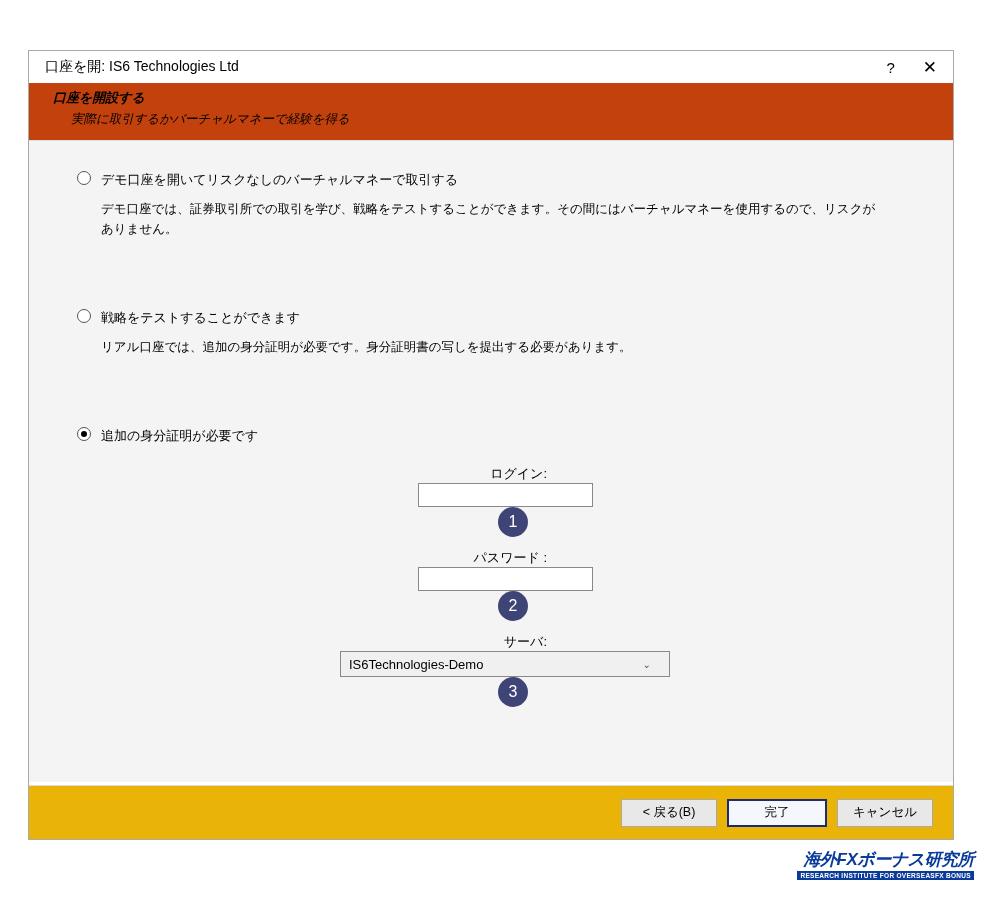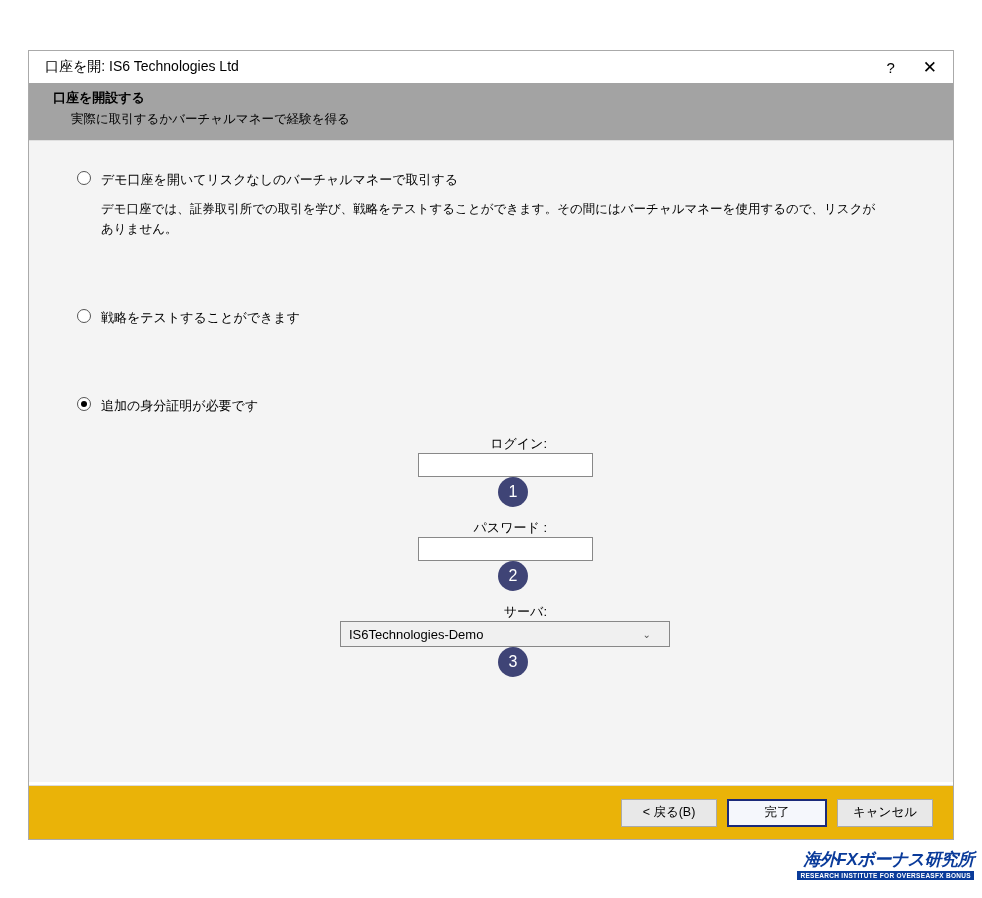--- a/index.html
+++ b/index.html
@@ -28,21 +28,22 @@
   align-items: center;
   justify-content: space-between;
   background: #ffffff;
 }
 .titlebar-title { font-size: 14px; }
 .titlebar-actions { display: flex; gap: 28px; align-items: center; font-size: 15px; }
 .titlebar-actions .help-btn { font-weight: normal; cursor: pointer; }
 .titlebar-actions .close-btn { font-size: 17px; cursor: pointer; line-height: 1; font-weight: 300; }
 .header-area {
   padding: 6px 24px 12px 24px;
-  background: #a3a3a3;
+  background: #c2410c;
+  font-style: italic;
 }
 .header-title { font-weight: bold; font-size: 13px; margin-bottom: 4px; }
 .header-sub { font-size: 12.5px; padding-left: 18px; }
 .body-area {
   background: #f4f4f4;
   border-top: 1px solid #e0e0e0;
   padding: 30px 48px 0 48px;
   height: calc(100% - 92px - 54px);
   overflow: hidden;
 }
@@ -129,20 +130,21 @@
         <span class="option-label">デモ口座を開いてリスクなしのバーチャルマネーで取引する</span>
       </div>
       <div class="option-desc">デモ口座では、証券取引所での取引を学び、戦略をテストすることができます。その間にはバーチャルマネーを使用するので、リスクがありません。</div>
     </div>
 
     <div class="option-block">
       <div class="option-row">
         <span class="radio"></span>
         <span class="option-label">戦略をテストすることができます</span>
       </div>
+      <div class="option-desc">リアル口座では、追加の身分証明が必要です。身分証明書の写しを提出する必要があります。</div>
     </div>
 
     <div class="option-block" style="margin-bottom:0">
       <div class="option-row">
         <span class="radio selected"></span>
         <span class="option-label">追加の身分証明が必要です</span>
       </div>
 
       <div class="form-area">
         <div class="form-row">

